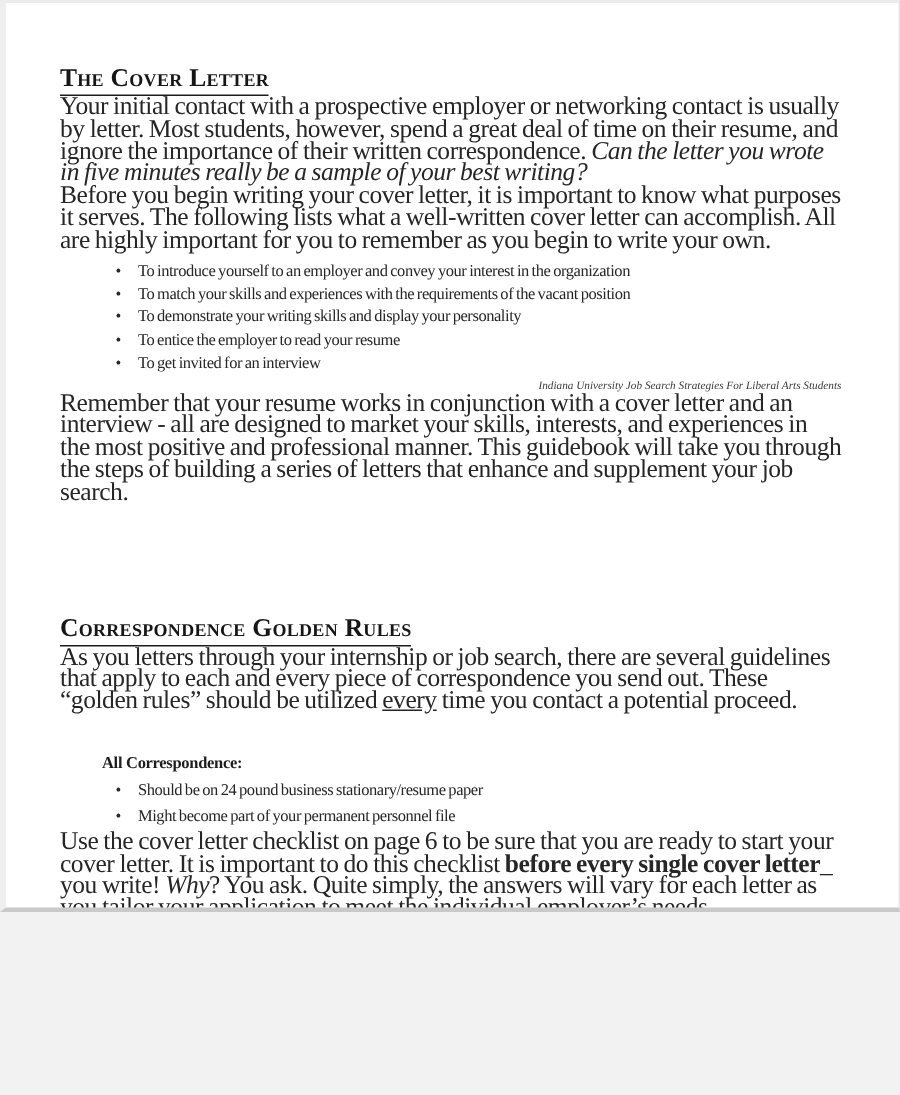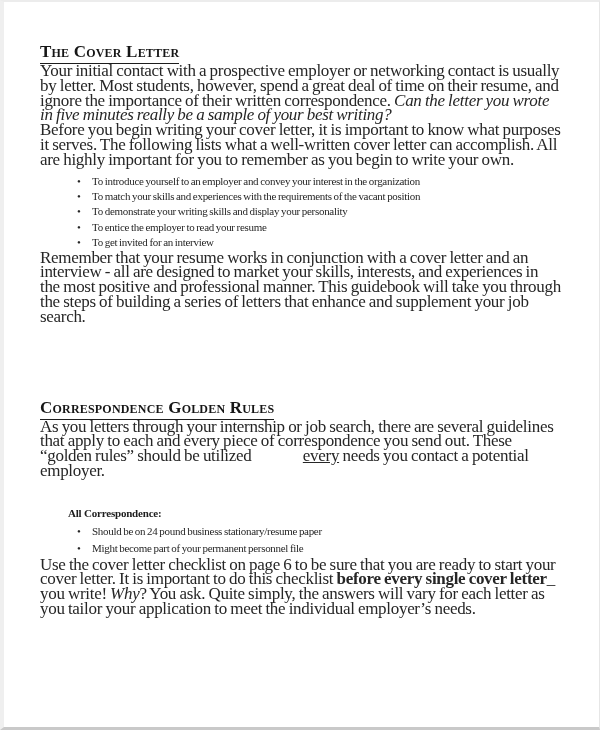--- a/index.html
+++ b/index.html
@@ -1,18 +1,18 @@
 <!DOCTYPE html>
 <html><head>
 <meta charset="utf-8">
 <style>
   html,body{margin:0;padding:0;background:#f2f2f2;}
   .page{
     position:relative;
-    width:600px;height:730px;
+    width:600px;height:608px;
     box-sizing:border-box;
     background:#ffffff;
     border-top:2px solid #ececec;
     border-left:4px solid #efefef;
     border-right:1px solid #e6e6e6;
     border-bottom:3px solid #c9c9c9;
     overflow:hidden;
     font-family:"Liberation Serif","DejaVu Serif",serif;
     color:#262626;
     padding:0 38px 0 36px;
@@ -78,21 +78,21 @@
   }
   .subheading{
     margin:28px 0 0 28px;
     font-size:11px;
     font-weight:700;
     letter-spacing:-0.2px;
     color:#1d1d1d;
   }
   .rs-b{font-weight:700;}
   .rs-i{font-style:italic;}
-  .rs-u{text-decoration:underline;margin-left:48px;}
+  .rs-u{text-decoration:underline;}
 </style>
 </head>
 <body>
 
 <main class="page">
 
   <h1 class="doc-heading">
     <span class="hline">The Cover Letter</span>
   </h1>
 
@@ -101,28 +101,29 @@
   <p class="body m-p2"><span>Before you begin writing your cover letter, it is important to know what purposes it serves.  The following lists what a well-written cover letter can accomplish.  All are highly important for you to remember as you begin to write your own.</span></p>
 
   <ul class="doc-list list-1">
     <li>To introduce yourself to an employer and convey your interest in the organization</li>
     <li>To match your skills and experiences with the requirements of the vacant position</li>
     <li>To demonstrate your writing skills and display your personality</li>
     <li>To entice the employer to read your resume</li>
     <li>To get invited for an interview</li>
   </ul>
 
+  <div class="attribution">Indiana University Job Search Strategies For Liberal Arts Students</div>
 
   <p class="body m-p3"><span>Remember that your resume works in conjunction with a cover letter and an interview - all are designed to market your skills, interests, and experiences in the most positive and professional manner.  This guidebook will take you through the steps of building a series of letters that enhance and supplement your job search.</span></p>
 
   <h2 class="doc-heading">
     <span class="hline">Correspondence Golden Rules</span>
   </h2>
 
-  <p class="body m-p4"><span>As you letters through your internship or job search, there are several guidelines that apply to each and every piece of correspondence you send out.  These “golden rules” should be utilized </span><span class="rs-u">every</span><span> needs you contact a potential employer.</span></p>
+  <p class="body m-p4"><span>As you letters through your internship or job search, there are several guidelines that apply to each and every piece of correspondence you send out.  These “golden rules” should be utilized </span><span class="rs-u">every</span><span> time you contact a potential proceed.</span></p>
 
   <div class="subheading">All Correspondence:</div>
 
   <ul class="doc-list list-2">
     <li>Should be on 24 pound business stationary/resume paper</li>
     <li>Might become part of your permanent personnel file</li>
   </ul>
 
   <p class="body m-p5"><span>Use the cover letter checklist on page 6 to be sure that you are ready to start your cover letter. It is important to do this checklist </span><span class="rs-b">before every single cover letter</span><span>_ you write!  </span><span class="rs-i">Why</span><span>? You ask.  Quite simply, the answers will vary for each letter as you tailor your application to meet the individual employer’s needs.</span></p>
 

